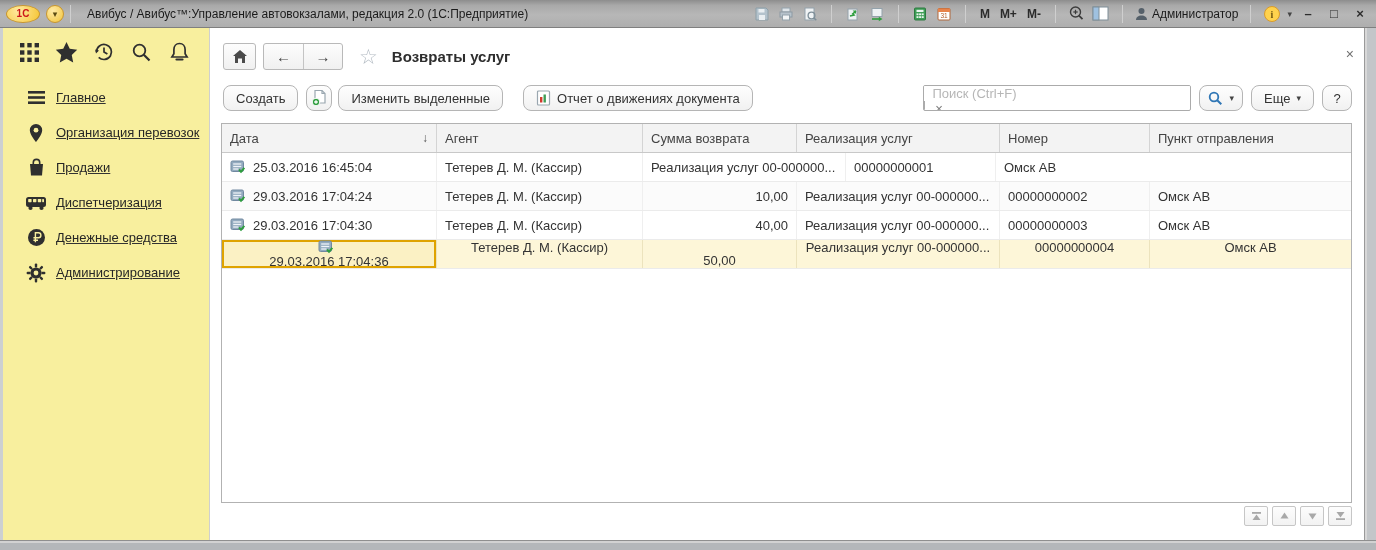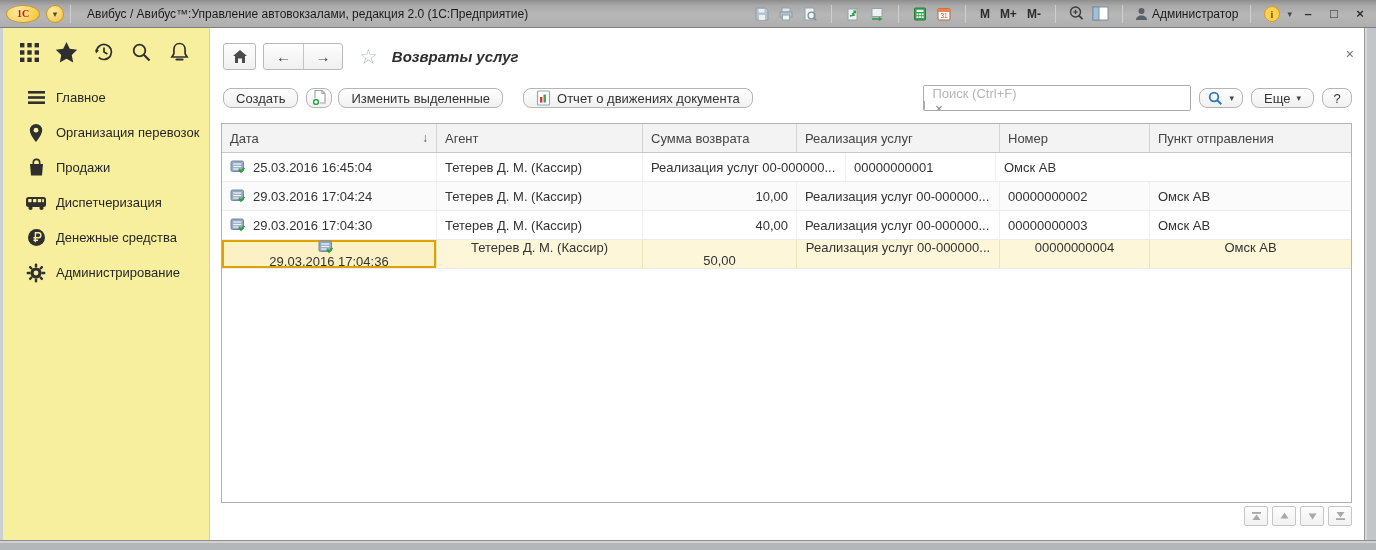--- a/index.html
+++ b/index.html
@@ -6,21 +6,21 @@
   html,body { width:1376px; height:550px; overflow:hidden; }
   body { font-family:"Liberation Sans","DejaVu Sans",sans-serif; font-size:13px; color:#333; }
 
   .window { position:relative; width:1376px; height:550px; background:#ffffff; }
 
   
   .titlebar { position:absolute; left:0; top:0; width:1376px; height:28px;
     background:linear-gradient(180deg,#8d8d8d 0%,#a9a9a9 20%,#b7b7b7 55%,#aeaeae 100%);
     border-bottom:1px solid #7f7f7f; display:flex; align-items:center; padding:0 6px; }
   .logo-circle { width:34px; height:18px; border-radius:50%; background:radial-gradient(circle at 35% 30%,#ffe9a0,#f4c431);
-    border:1px solid #c9962c; color:#cc1719; font-weight:bold; font-size:10px; display:flex; align-items:center; justify-content:center; flex:0 0 auto;font-family:Liberation Serif, serif; }
+    border:1px solid #c9962c; color:#cc1719; font-weight:bold; font-size:10px; display:flex; align-items:center; justify-content:center; flex:0 0 auto; }
   .drop-circle { width:18px; height:18px; border-radius:50%; background:radial-gradient(circle at 35% 30%,#ffeaa6,#f2c53d);
     border:1px solid #c9962c; color:#5a4a12; font-size:9px; display:flex; align-items:center; justify-content:center; margin-left:6px; flex:0 0 auto; }
   .tb-sep { width:1px; height:18px; background:#8a8a8a; border-right:1px solid #cfcfcf; margin:0 6px; flex:0 0 auto; }
   .tb-title { font-size:12px; color:#1b1b1b; margin-left:10px; white-space:nowrap; overflow:hidden; flex:1 1 auto; }
   .tb-right { display:flex; align-items:center; gap:6px; flex:0 0 auto; }
   .tb-ic { width:18px; height:18px; display:flex; align-items:center; justify-content:center; }
   .tb-m { font-size:12px; font-weight:bold; color:#2a2a2a; padding:0 2px; }
   .tb-user { display:flex; align-items:center; gap:4px; font-size:12px; color:#1b1b1b; }
   .tb-ctl { font-size:13px; font-weight:bold; color:#2d2d2d; width:20px; text-align:center; }
 
@@ -29,42 +29,42 @@
   .frame-right { position:absolute; right:0; top:28px; width:12px; bottom:10px;
     background:linear-gradient(90deg,#9a9a9a 0 1px,#d8d8d8 1px 3px,#c3c6c9 3px); }
   .frame-bottom { position:absolute; left:0; bottom:0; width:1376px; height:10px;
     background:linear-gradient(180deg,#8f8f8f 0 1px,#d2d2d2 1px 3px,#b4b7ba 3px); }
 
   
   .sidebar { position:absolute; left:3px; top:28px; width:207px; bottom:10px;
     background:#f8ef9e; border-right:1px solid #cfcfcf; }
   .side-icons { display:flex; align-items:center; justify-content:space-between; padding:12px 18px 10px 14px; }
   .side-icons .sic { width:24px; height:24px; display:flex; align-items:center; justify-content:center; cursor:pointer; }
-  .menu { margin-top:6px; }
+  .menu { margin-top:6px;text-decoration:underline; }
   .menu-item { display:flex; align-items:center; height:35px; padding-left:22px; cursor:pointer; }
   .menu-item .mic { width:22px; height:22px; display:flex; align-items:center; justify-content:center; flex:0 0 auto; }
   .menu-item .mlabel { margin-left:9px; font-size:13px; color:#262626; }
 
   
   .content { position:absolute; left:211px; top:28px; right:12px; bottom:10px; background:#fff; }
 
   .page-head { position:relative; display:flex; align-items:center; padding:14px 12px 6px 12px; height:48px; }
   .nav-btn { height:27px; background:linear-gradient(180deg,#fdfdfd,#f0f0f0); border:1px solid #b9b9b9; border-radius:3px;
     display:flex; align-items:center; justify-content:center; cursor:pointer; }
   .btn-home { width:33px; }
   .btn-group { display:flex; margin-left:7px; border:1px solid #b9b9b9; border-radius:3px; overflow:hidden; height:27px;
     background:linear-gradient(180deg,#fdfdfd,#f0f0f0); }
   .btn-group .gbtn { width:39px; display:flex; align-items:center; justify-content:center; font-size:15px; color:#444; cursor:pointer; }
   .btn-group .gbtn + .gbtn { border-left:1px solid #c4c4c4; }
   .fav-star { font-size:21px; color:#b4bcc4; margin:0 14px 0 16px; cursor:pointer; line-height:1; }
-  .page-title { font-size:15px; font-weight:bold; color:#2e2e2e;font-style:italic; }
+  .page-title { font-size:15px; font-weight:bold; color:#2e2e2e; }
   .form-close { position:absolute; right:10px; top:18px; font-size:14px; color:#6f6f6f; cursor:pointer; }
 
   .toolbar { display:flex; align-items:center; padding:8px 12px 0 12px; height:36px; }
-  .btn { height:20px; background:linear-gradient(180deg,#fefefe,#f1f1f1); border:1px solid #b5b5b5; border-radius:8px;
+  .btn { height:26px; background:linear-gradient(180deg,#fefefe,#f1f1f1); border:1px solid #b5b5b5; border-radius:8px;
     font-size:13px; color:#333; padding:0 12px; display:flex; align-items:center; gap:6px; cursor:pointer; white-space:nowrap; }
   .btn-icon-only { width:26px; padding:0; justify-content:center; }
   .sp8 { width:8px; flex:0 0 auto; } .sp6 { width:6px; flex:0 0 auto; } .sp20 { width:20px; flex:0 0 auto; }
   .toolbar-right { margin-left:auto; display:flex; align-items:center; }
   .search-wrap { display:flex; height:26px; border:1px solid #ababab; border-radius:2px; overflow:hidden; width:268px; background:#fff;flex-direction:column; }
   .search-wrap input { border:0; outline:0; flex:1; padding:0 8px; font-size:13px; font-family:inherit; color:#333; }
   .search-wrap input::placeholder { color:#b6b6b6; }
   .search-clear { width:28px; border-left:1px solid #ababab; display:flex; align-items:center; justify-content:center;
     color:#7a7a7a; font-size:13px; cursor:pointer; background:#fff; }
   .caret { font-size:9px; color:#444; }

